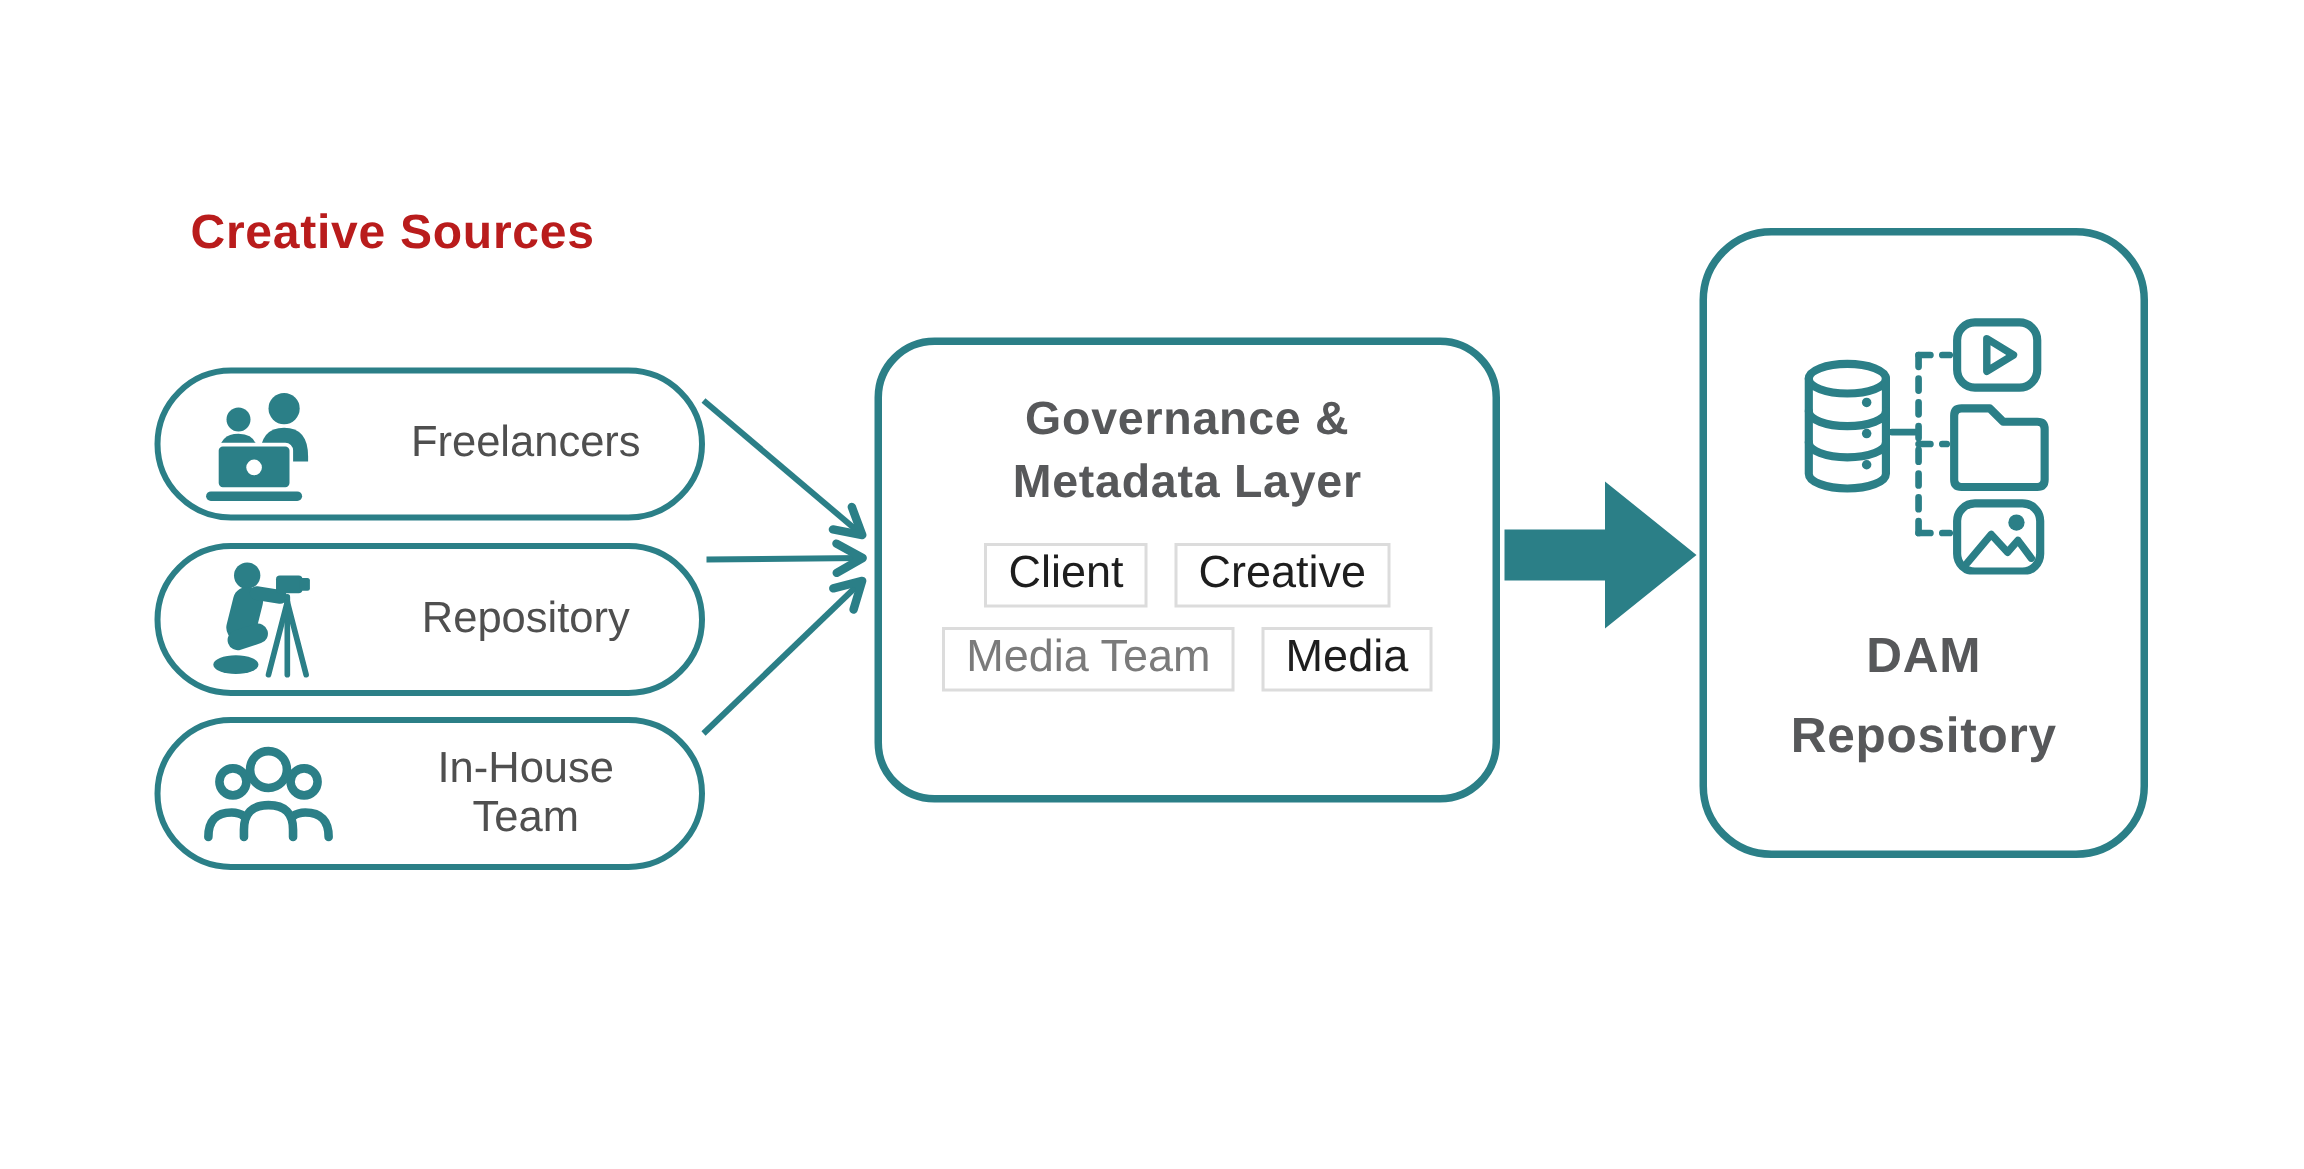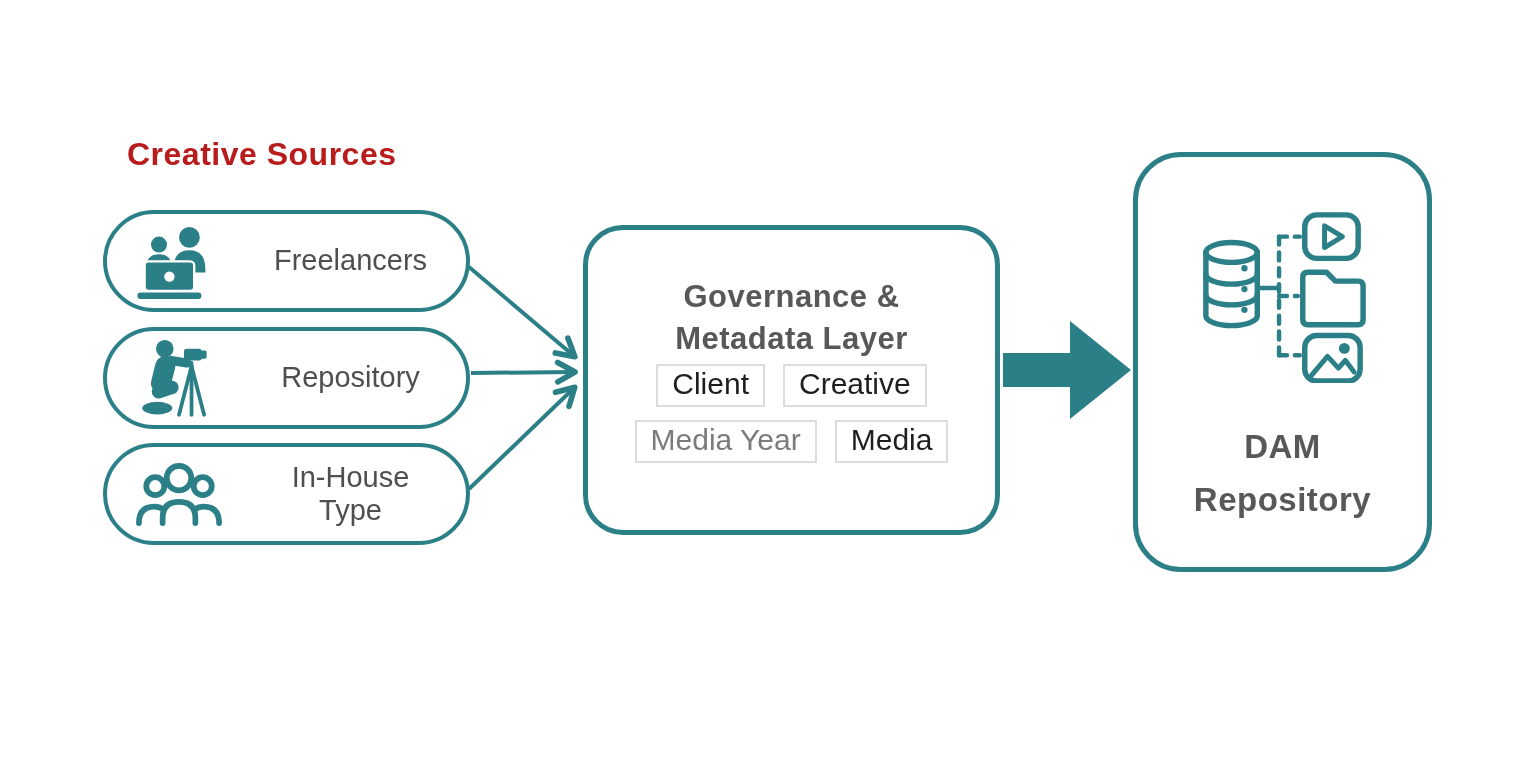--- a/index.html
+++ b/index.html
@@ -36,20 +36,21 @@
     position: absolute;
     left: 103px;
     width: 367px;
     height: 102px;
     background: #ffffff;
     border: 4px solid #2b7f87;
     border-radius: 60px;
     display: flex;
     align-items: center;
     z-index: 2;
+    margin-top: 35px;
   }
   .pill-freelancers { top: 210px; }
   .pill-contractors { top: 327px; }
   .pill-inhouse     { top: 443px; }
 
   .pill-icon {
     width: 112px;
     margin-left: 16px;
     display: flex;
     align-items: center;
@@ -76,31 +77,31 @@
     width: 417px; height: 310px;
     background: #ffffff;
     border: 5px solid #2b7f87;
     border-radius: 40px;
     z-index: 2;
     display: flex;
     flex-direction: column;
     align-items: center;
   }
   .gov-title {
-    margin-top: 46px;
+    margin-top: 28px;
     width: 330px;
     text-align: center;
     font-size: 31px;
     font-weight: 800;
     letter-spacing: 0.5px;
     line-height: 1.36;
     color: #57585a;
   }
   .gov-tags {
-    margin-top: 4px;
+    margin-top: 20px;
     width: 352px;
     display: flex;
     flex-wrap: wrap;
     justify-content: center;
     column-gap: 18px;
     row-gap: 13px;
   }
   .tag {
     background: #ffffff;
     border: 2px solid #dcdcdc;
@@ -115,21 +116,20 @@
     position: absolute;
     left: 1133px; top: 152px;
     width: 299px; height: 420px;
     background: #ffffff;
     border: 5px solid #2b7f87;
     border-radius: 48px;
     z-index: 2;
     display: flex;
     flex-direction: column;
     align-items: center;
-    gap: 11px;
   }
   .dam-icon { margin-top: 48px; flex: none; }
   .dam-title {
     margin-top: 22px;
     width: 220px;
     text-align: center;
     font-size: 33px;
     font-weight: 800;
     letter-spacing: 0.5px;
     line-height: 1.62;
@@ -209,30 +209,30 @@
           <circle cx="26" cy="33" r="11"></circle>
           <circle cx="84" cy="33" r="11"></circle>
           <circle cx="55" cy="23" r="15"></circle>
           <path d="M6 78 Q6 58 25 58 Q31 58 35 61"></path>
           <path d="M104 78 Q104 58 85 58 Q79 58 75 61"></path>
           <path d="M35 78 L35 72 Q35 52 55 52 Q75 52 75 72 L75 78"></path>
         </g>
       </svg>
     </div>
     <div class="pill-label">
-      <span>In-House Type</span>
+      <span>In-House Team</span>
     </div>
   </div>
 
   <div class="gov-box">
     <div class="gov-title">Governance &amp; Metadata Layer</div>
     <div class="gov-tags">
       <div class="tag">Client</div>
       <div class="tag">Creative</div>
-      <div class="tag muted">Media Year</div>
+      <div class="tag muted">Media Team</div>
       <div class="tag">Media</div>
     </div>
   </div>
 
   <div class="dam-box">
     <div class="dam-icon">
       <svg width="178" height="178" viewBox="0 0 180 180" xmlns="http://www.w3.org/2000/svg">
 
         <g stroke="#2b7f87" stroke-width="5.5" fill="none" stroke-linecap="round">
           <ellipse cx="38" cy="48" rx="26" ry="10"></ellipse>

